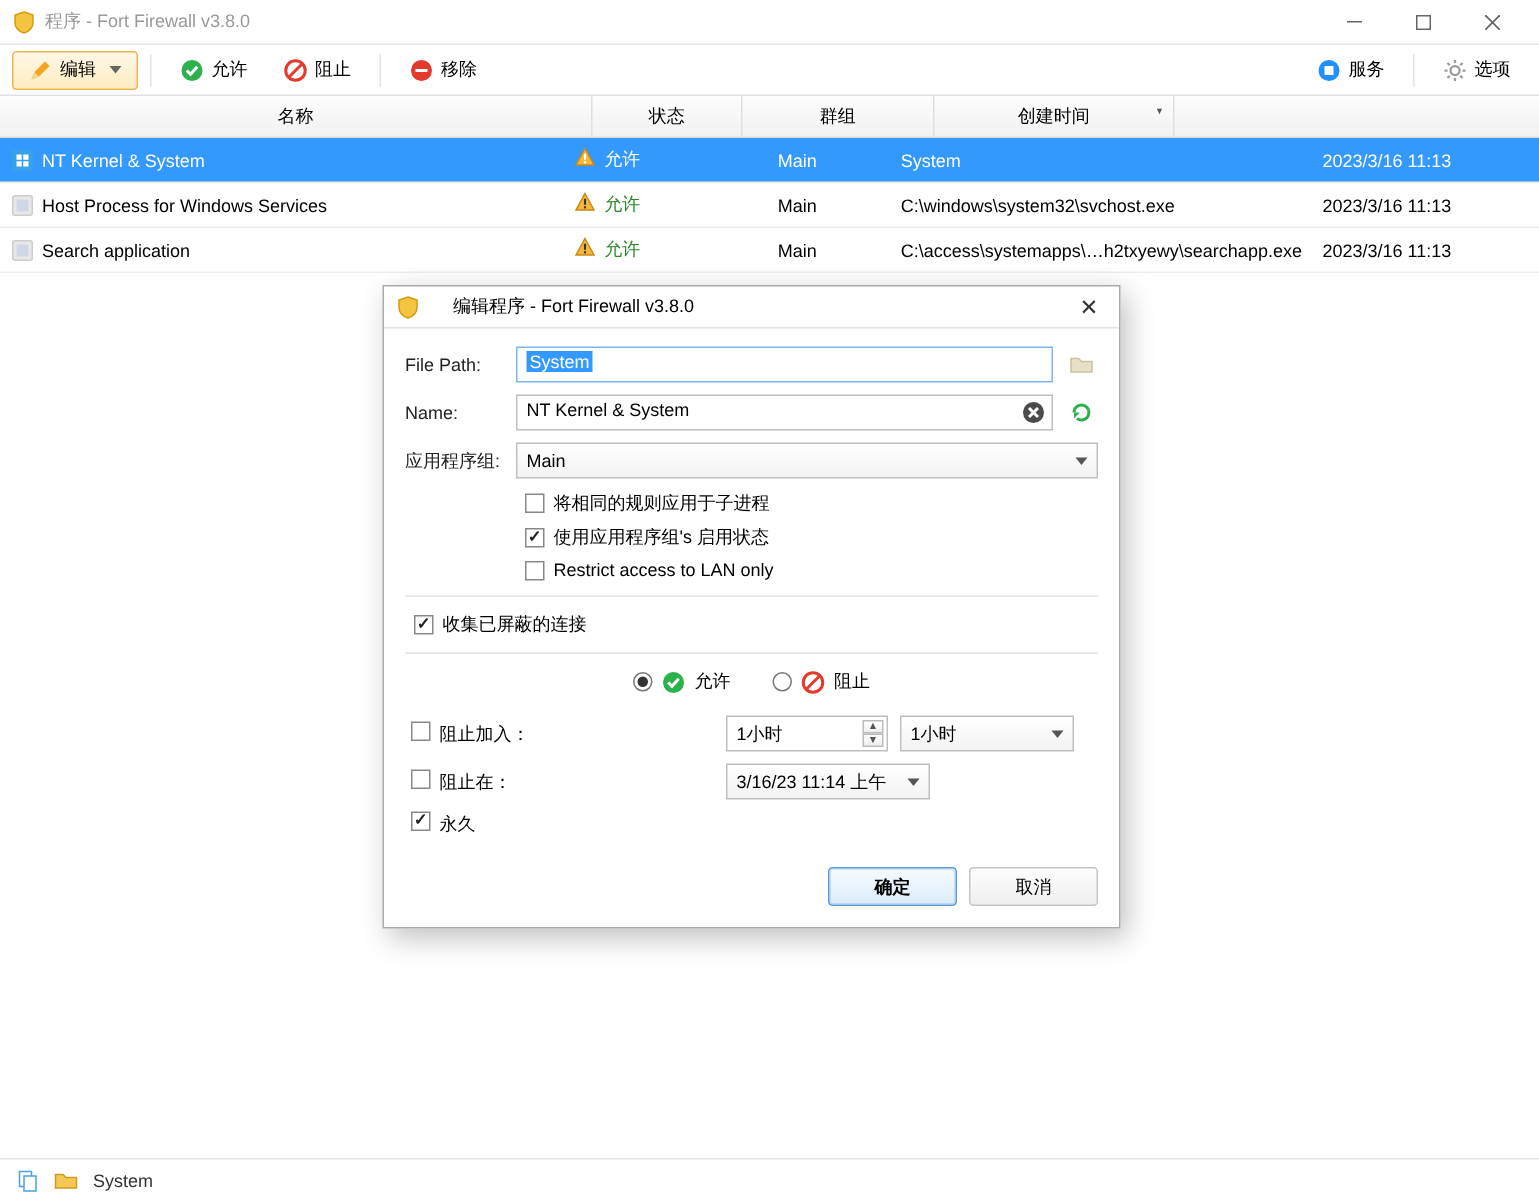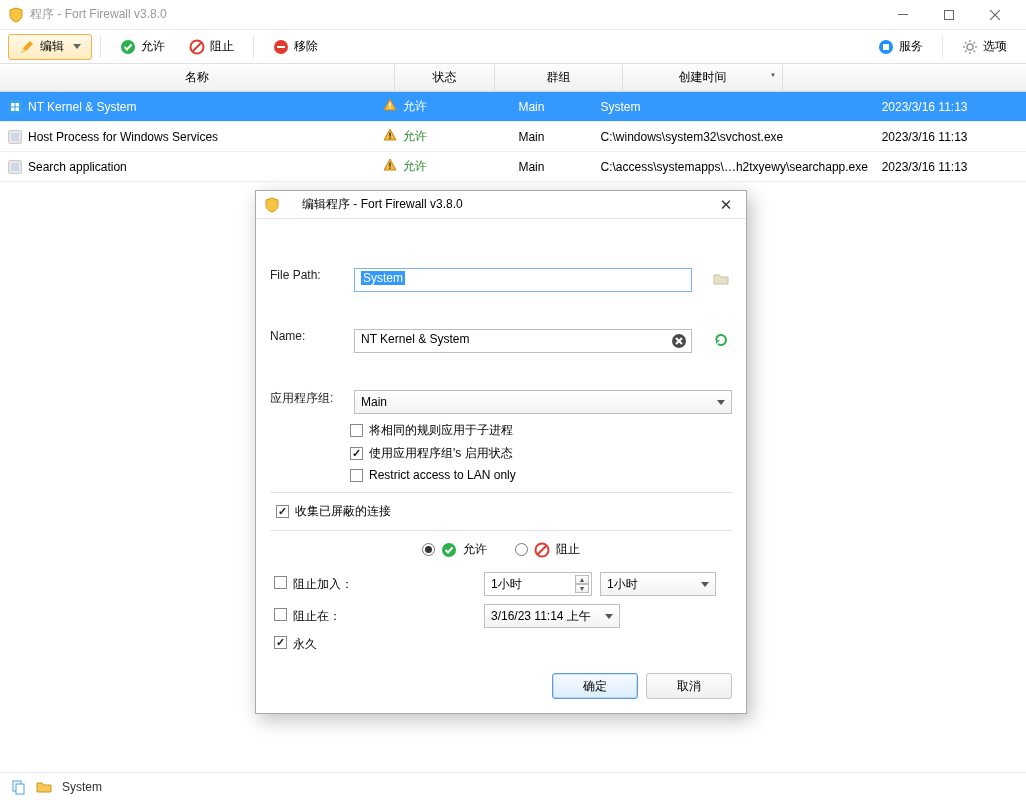--- a/index.html
+++ b/index.html
@@ -39,21 +39,21 @@
 .warn-tri { display:inline-block; }
 .row-icon { width:14px; height:14px; background:#3aa0e8; border-radius:2px; display:inline-flex; align-items:center; justify-content:center; }
 .row-icon.generic { background:#e8e8e8; border:1px solid #ccc; }
 
 
 .dialog { position: absolute; left: 255px; top: 190px; width: 492px; background: #fff; border: 1px solid #aaa; box-shadow: 4px 6px 18px rgba(0,0,0,.25); }
 .dlg-title { height: 28px; display:flex; align-items:center; padding: 0 8px; border-bottom: 1px solid #e4e4e4; gap:22px; }
 .dlg-title .t { flex:1; }
 .dlg-close { width:24px; text-align:center; font-size:15px; color:#333; cursor:default; }
 .dlg-body { padding: 12px 14px 10px 14px; }
-.form-row { display:flex; align-items:flex-start; margin-bottom: 8px; gap: 18px; margin-top: 37px;}
+.form-row { display:flex; align-items:center; margin-bottom: 8px; gap: 8px;}
 .form-label { width: 66px; color:#222; }
 .text-input { flex:1; height: 24px; border:1px solid #7eb4ea; padding: 2px 6px; background:#fff; }
 .text-input.plain { border-color:#bfbfbf; }
 .sel-text { background:#3399ff; color:#fff; padding:0 2px; }
 .icon-btn { width:22px; height:22px; display:flex; align-items:center; justify-content:center; }
 .select { flex:1; height:24px; border:1px solid #bfbfbf; background: linear-gradient(#fff,#f3f3f3); display:flex; align-items:center; padding: 0 6px; position:relative;}
 .select::after { content:""; position:absolute; right:6px; top:9px; border-left:4px solid transparent; border-right:4px solid transparent; border-top:5px solid #555; }
 
 .checkline { display:flex; align-items:center; gap:6px; margin: 6px 0 6px 80px; }
 .checkline.nolm { margin-left: 6px; }
@@ -72,21 +72,21 @@
 .spin { width:108px; height:24px; border:1px solid #bfbfbf; display:flex; align-items:center; padding:0 6px; background:#fff; position:relative;}
 .spin .ar { position:absolute; right:2px; top:2px; display:flex; flex-direction:column;}
 .spin .ar span{ width:14px; height:9px; border:1px solid #bbb; background:linear-gradient(#fff,#eee); font-size:7px; text-align:center; line-height:8px; color:#555;}
 .combo { width:116px; height:24px; border:1px solid #bfbfbf; background:linear-gradient(#fff,#f3f3f3); display:flex; align-items:center; padding:0 6px; position:relative;}
 .combo::after{ content:""; position:absolute; right:6px; top:9px; border-left:4px solid transparent; border-right:4px solid transparent; border-top:5px solid #555;}
 .date-box { width:136px; height:24px; border:1px solid #bfbfbf; background:linear-gradient(#fff,#f3f3f3); display:flex; align-items:center; padding:0 6px; position:relative; justify-self:start;}
 .date-box::after{ content:""; position:absolute; right:6px; top:9px; border-left:4px solid transparent; border-right:4px solid transparent; border-top:5px solid #555;}
 
 .dlg-buttons { display:flex; justify-content:flex-end; gap:8px; padding: 10px 14px 14px 14px;}
 .btn { min-width: 86px; height:26px; border:1px solid #a8c4e6; background:linear-gradient(#f6fbff,#dcecfb); border-radius:3px; display:flex; align-items:center; justify-content:center;}
-.btn.def { border-color:#5b9bd5; box-shadow: inset 0 0 0 1px rgba(91,155,213,.25);}
+.btn.def { border-color:#5b9bd5; box-shadow: inset 0 0 0 1px rgba(91,155,213,.25); font-weight: bold;}
 .btn.plain { border-color:#c4c4c4; background:linear-gradient(#fdfdfd,#efefef);}
 
 
 .statusbar { position:absolute; left:0; right:0; bottom:0; height:28px; border-top:1px solid #e6e6e6; display:flex; align-items:center; padding: 0 10px; gap:10px; color:#333;}
 .sb-ico{ width:16px; height:16px;}
 
 
 .svg-green{ fill:#2bb24c;} .svg-red{ fill:#e23b2e;} .svg-blue{fill:#1e90ff;}
 </style>
 </head>

